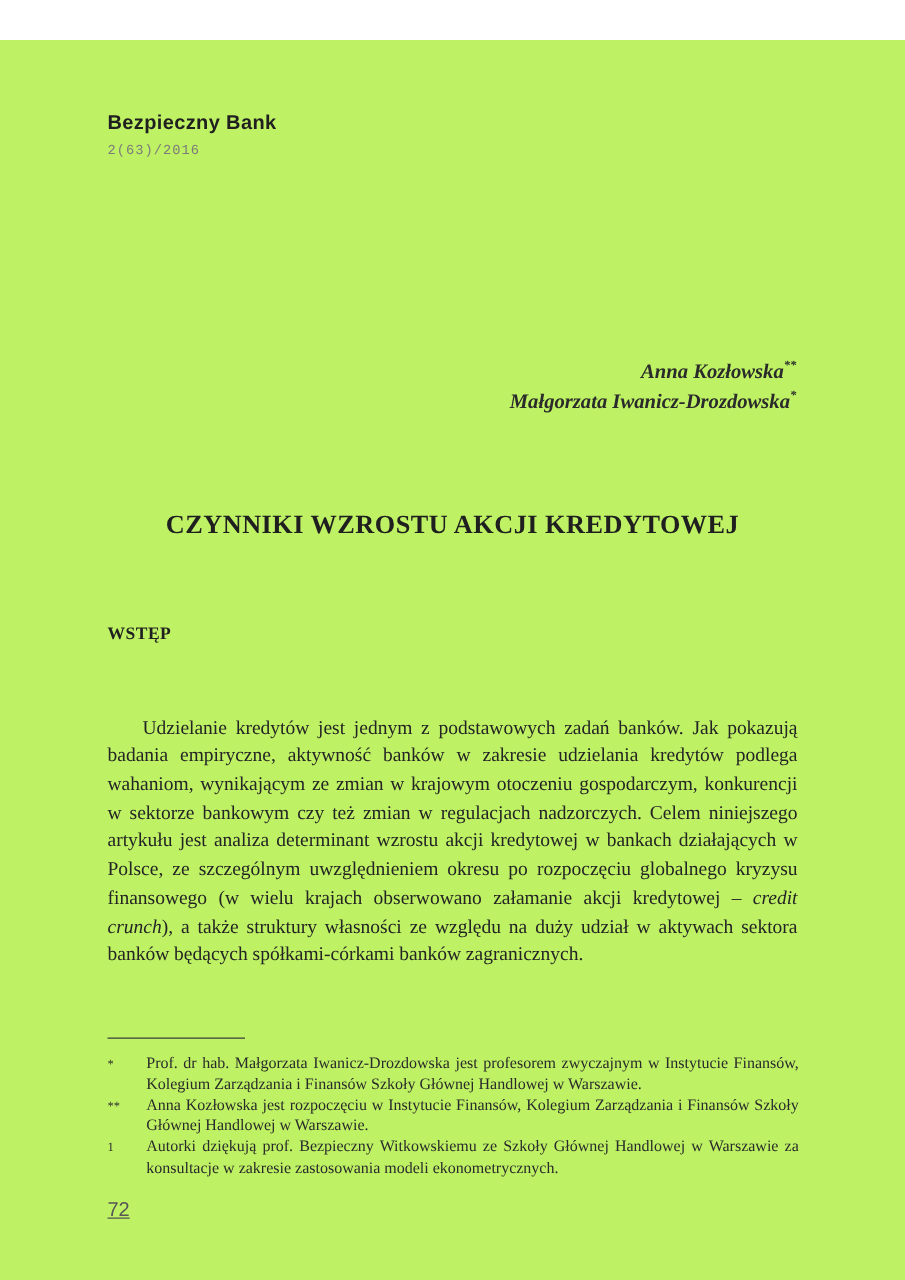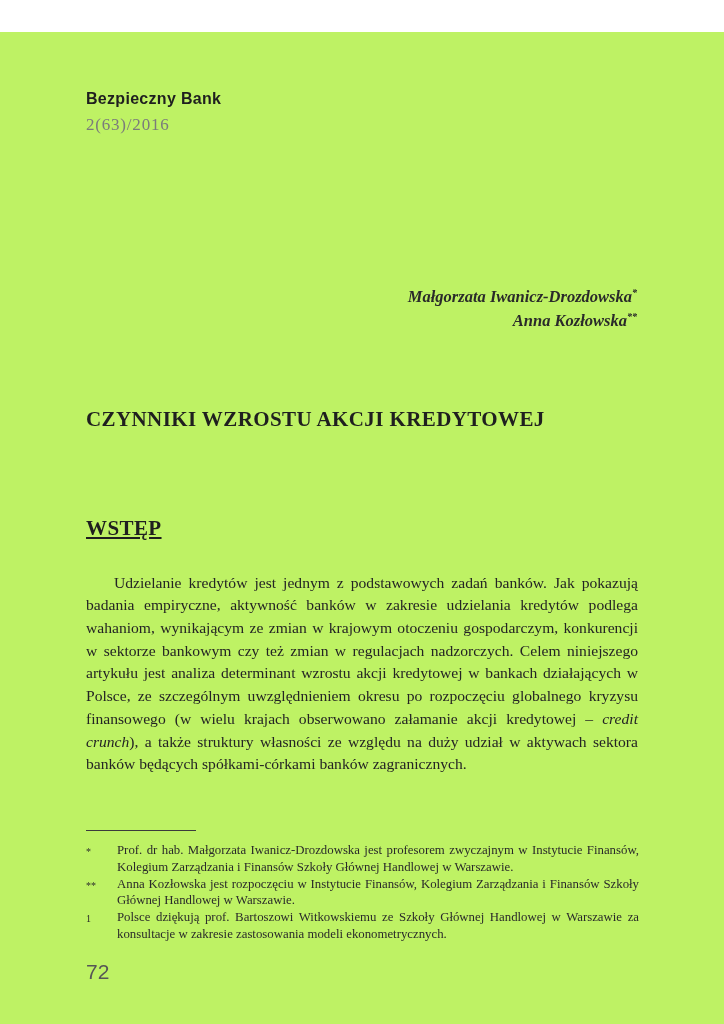--- a/index.html
+++ b/index.html
@@ -24,22 +24,22 @@
     top: 58px;
   }
   .journal-name {
     font-family: "Liberation Sans", sans-serif;
     font-weight: bold;
     font-size: 16px;
     letter-spacing: 0.3px;
     color: #1f1f1f;
   }
   .journal-issue {
-    font-family: Liberation Serif, serif;
-    font-size: 17px;
+    font-family: Liberation Mono, monospace;
+    font-size: 11px;
     letter-spacing: 0.8px;
     color: #7b7b7b;
     margin-top: 7px;
   }
   
   .authors {
     position: absolute;
     right: 87px;
     top: 253px;
     text-align: right;
@@ -53,42 +53,41 @@
     font-size: 10px;
     vertical-align: super;
     line-height: 0;
   }
   
   .article-title {
     position: absolute;
     left: 86px;
     top: 372px;
     width: 552px;
-    text-align: left;
+    text-align: center;
     font-weight: bold;
     font-size: 21px;
     line-height: 30px;
     letter-spacing: 0.4px;
     color: #1f1f1f;
   }
   .title-ref {
     font-size: 12px;
     vertical-align: super;
     line-height: 0;
   }
   
   .section-heading {
     position: absolute;
     left: 86px;
-    top: 484px;
+    top: 468px;
     font-weight: bold;
-    font-size: 21px;
+    font-size: 14px;
     letter-spacing: 0.4px;
     color: #1f1f1f;
-    text-decoration: underline;
   }
   
   .body-paragraph {
     position: absolute;
     left: 86px;
     top: 524px;
     width: 552px;
     font-size: 15.6px;
     line-height: 22.7px;
     text-align: justify;
@@ -122,37 +121,38 @@
     font-size: 10px;
     padding-top: 2px;
   }
   .fn-text { flex: 1; font-family: Liberation Serif, serif; }
   
   .page-number {
     position: absolute;
     left: 86px;
     top: 928px;
     font-family: "Liberation Sans", sans-serif;
-    font-size: 21px;
+    font-size: 16px;
     color: #565656;
+    text-decoration: underline;
   }
 </style>
 </head>
 <body>
 
 <div class="page">
 
   <div class="journal-header">
     <div class="journal-name">Bezpieczny Bank</div>
     <div class="journal-issue">2(63)/2016</div>
   </div>
 
   <div class="authors">
+    <div><span>Anna Kozłowska</span><span class="author-mark">**</span></div>
     <div><span>Małgorzata Iwanicz-Drozdowska</span><span class="author-mark">*</span></div>
-    <div><span>Anna Kozłowska</span><span class="author-mark">**</span></div>
   </div>
 
   <div class="article-title">
     <div>CZYNNIKI WZROSTU AKCJI KREDYTOWEJ</div>
   </div>
 
   <div class="section-heading">WSTĘP</div>
 
   <p class="body-paragraph"><span>Udzielanie kredytów jest jednym z podstawowych zadań banków. Jak pokazują badania empiryczne, aktywność banków w zakresie udzielania kredytów podlega wahaniom, wynikającym ze zmian w krajowym otoczeniu gospodarczym, konkurencji w sektorze bankowym czy też zmian w regulacjach nadzorczych. Celem niniejszego artykułu jest analiza determinant wzrostu akcji kredytowej w bankach działających w Polsce, ze szczególnym uwzględnieniem okresu po rozpoczęciu globalnego kryzysu finansowego (w wielu krajach obserwowano załamanie akcji kredytowej – </span><span class="italic">credit crunch</span><span>), a także struktury własności ze względu na duży udział w aktywach sektora banków będących spółkami-córkami banków zagranicznych.</span></p>
 
@@ -161,19 +161,19 @@
     <div class="footnote">
       <span class="fn-mark">*</span>
       <span class="fn-text">Prof. dr hab. Małgorzata Iwanicz-Drozdowska jest profesorem zwyczajnym w Instytucie Finansów, Kolegium Zarządzania i Finansów Szkoły Głównej Handlowej w Warszawie.</span>
     </div>
     <div class="footnote">
       <span class="fn-mark">**</span>
       <span class="fn-text">Anna Kozłowska jest rozpoczęciu w Instytucie Finansów, Kolegium Zarządzania i Finansów Szkoły Głównej Handlowej w Warszawie.</span>
     </div>
     <div class="footnote">
       <span class="fn-mark">1</span>
-      <span class="fn-text">Polsce dziękują prof. Bartoszowi Witkowskiemu ze Szkoły Głównej Handlowej w Warszawie za konsultacje w zakresie zastosowania modeli ekonometrycznych.</span>
+      <span class="fn-text">Autorki dziękują prof. Bezpieczny Witkowskiemu ze Szkoły Głównej Handlowej w Warszawie za konsultacje w zakresie zastosowania modeli ekonometrycznych.</span>
     </div>
   </div>
 
   <div class="page-number">72</div>
 
 </div>
 
 </body></html>

